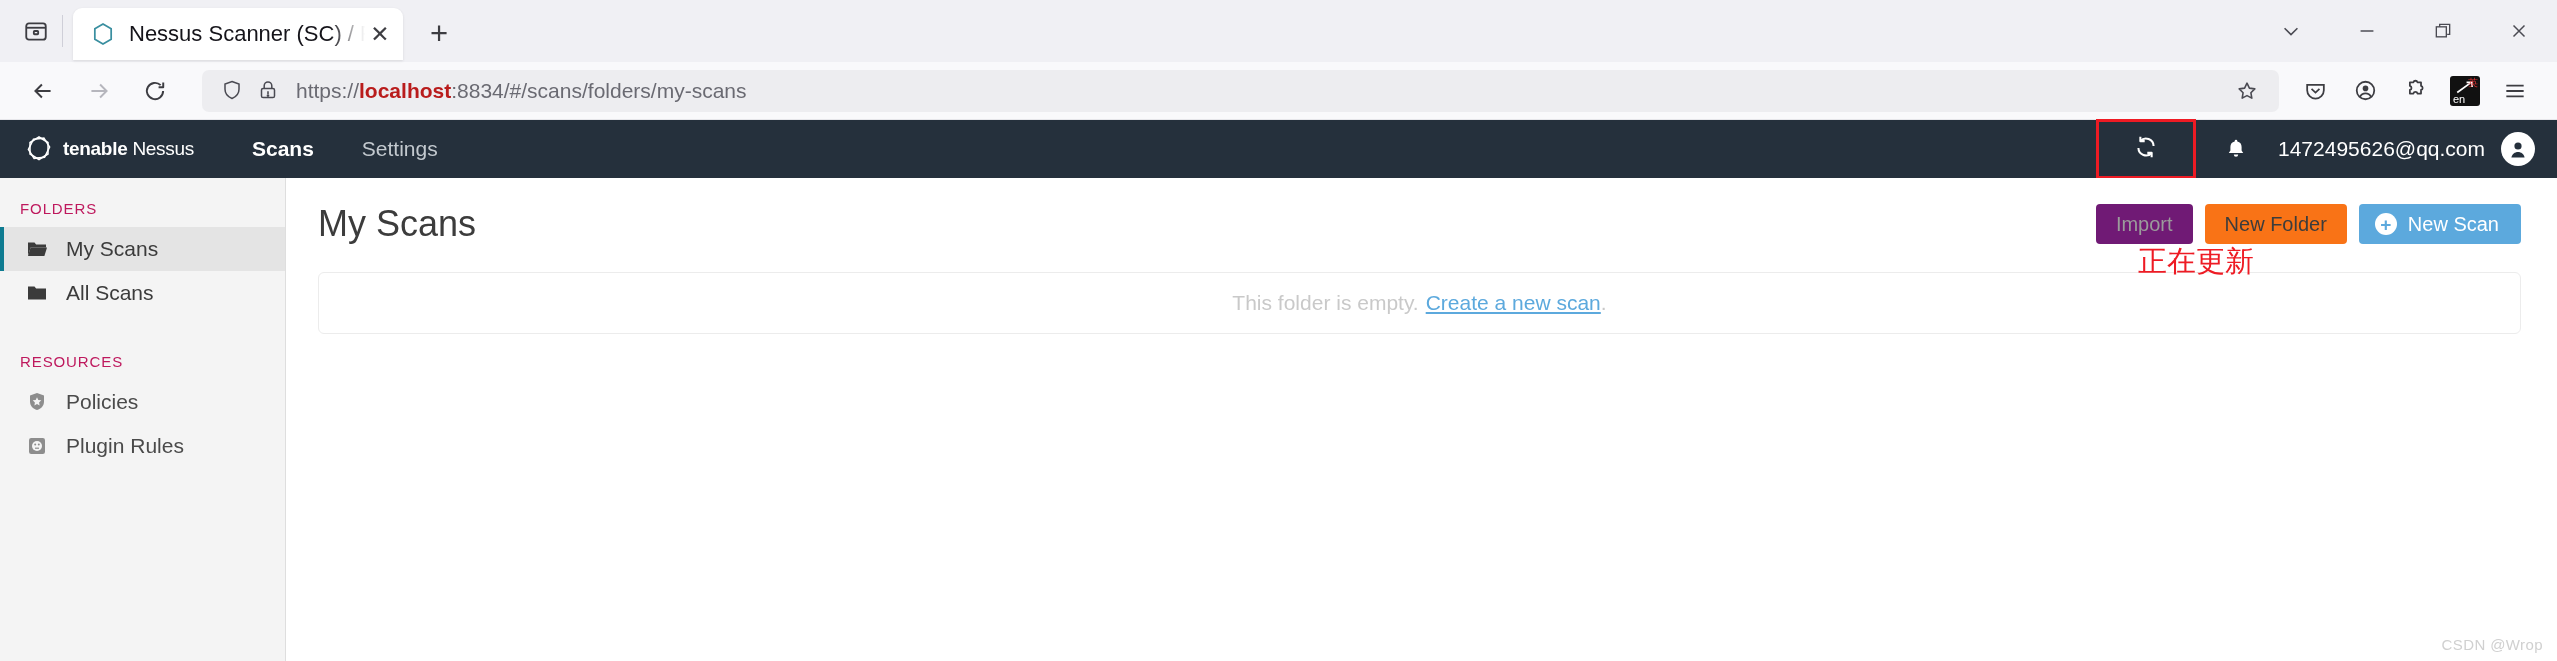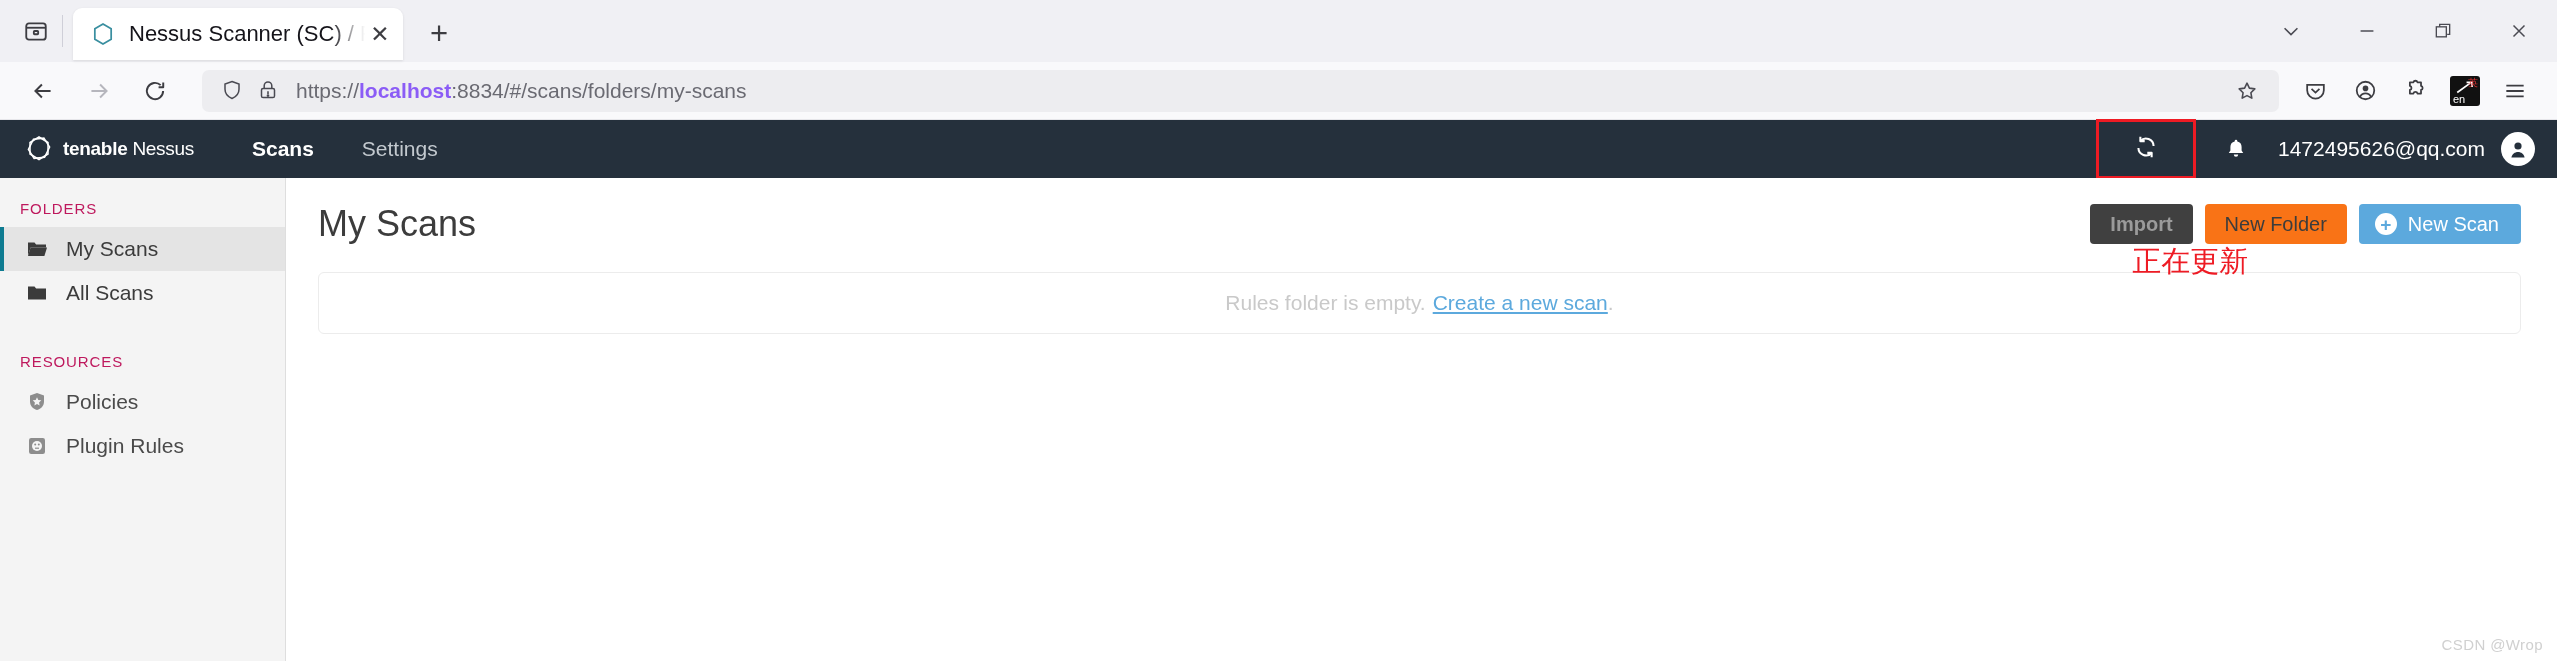--- a/index.html
+++ b/index.html
@@ -91,21 +91,21 @@
     padding: 0 12px 0 18px;
     margin: 0 12px 0 18px;
   }
   .url-shield { width: 26px; height: 26px; flex:0 0 26px; color:#4a4a52; margin-right: 10px; }
   .url-lock { width: 26px; height: 26px; flex:0 0 26px; color:#4a4a52; margin-right: 14px; }
   .url-text {
     flex: 1 1 auto;
     font-size: 21px; color: #6a6a72;
     white-space: nowrap; overflow: hidden;
   }
-  .url-text .host { color: #8b5cf6; font-weight: bold; }
+  .url-text .host { color: #b91c1c; font-weight: bold; }
   .url-star { width: 40px; height: 40px; display:flex; align-items:center; justify-content:center; color:#4a4a52; }
   .nav-right { display: flex; align-items: center; }
   .nav-right .nav-btn { width: 48px; }
   .ext-badge {
     width: 30px; height: 30px; background: #111; border-radius: 3px;
     display: flex; align-items: center; justify-content: center;
     position: relative; color: #fff; font-size: 11px;
   }
   .ext-badge .en { position: absolute; left: 3px; bottom: 1px; font-size: 11px; }
   .ext-badge .cn { position: absolute; right: 2px; top: 0px; font-size: 10px; color: #d33; }
@@ -197,21 +197,21 @@
     padding-top: 8px;
   }
   .page-title { font-size: 36px; color: #3c3c3c; font-weight: normal; }
   .actions { margin-left: auto; display: flex; align-items: center; gap: 12px; position: relative; }
   .btn {
     height: 40px; border-radius: 4px;
     display: flex; align-items: center; justify-content: center;
     padding: 0 20px; font-size: 20px;
     border: none;
   }
-  .btn-import { background: #404040; color: #9b9b9b; font-weight: bold; }
+  .btn-import { background: #701a75; color: #9b9b9b; }
   .btn-newfolder { background: #f97316; color: #3c3c3c; text-align: right; }
   .btn-newscan {
     background: #5ca9dd; color: #fff;
     padding: 0 22px 0 16px;
   }
   .btn-newscan .plus-circ {
     width: 22px; height: 22px; border-radius: 50%;
     background: #fff; color: #5ca9dd;
     display: flex; align-items: center; justify-content: center;
     font-size: 19px; line-height: 1; font-weight: bold;
@@ -482,21 +482,21 @@
           <button class="btn btn-newfolder">New Folder</button>
           <button class="btn btn-newscan">
             <span class="plus-circ">+</span>
             <span>New Scan</span>
           </button>
           <div class="annotation-cn">正在更新</div>
         </div>
       </div>
 
       <div class="empty-panel">
-        <span class="empty-text">Rules folder is empty.</span>
+        <span class="empty-text">This folder is empty.</span>
         <a class="empty-link" href="#">Create a new scan</a>
           <span class="empty-dot">.</span>
       </div>
 
       <div class="watermark">CSDN @Wrop</div>
     </div>
   </div>
 </div>
 
 </body></html>

